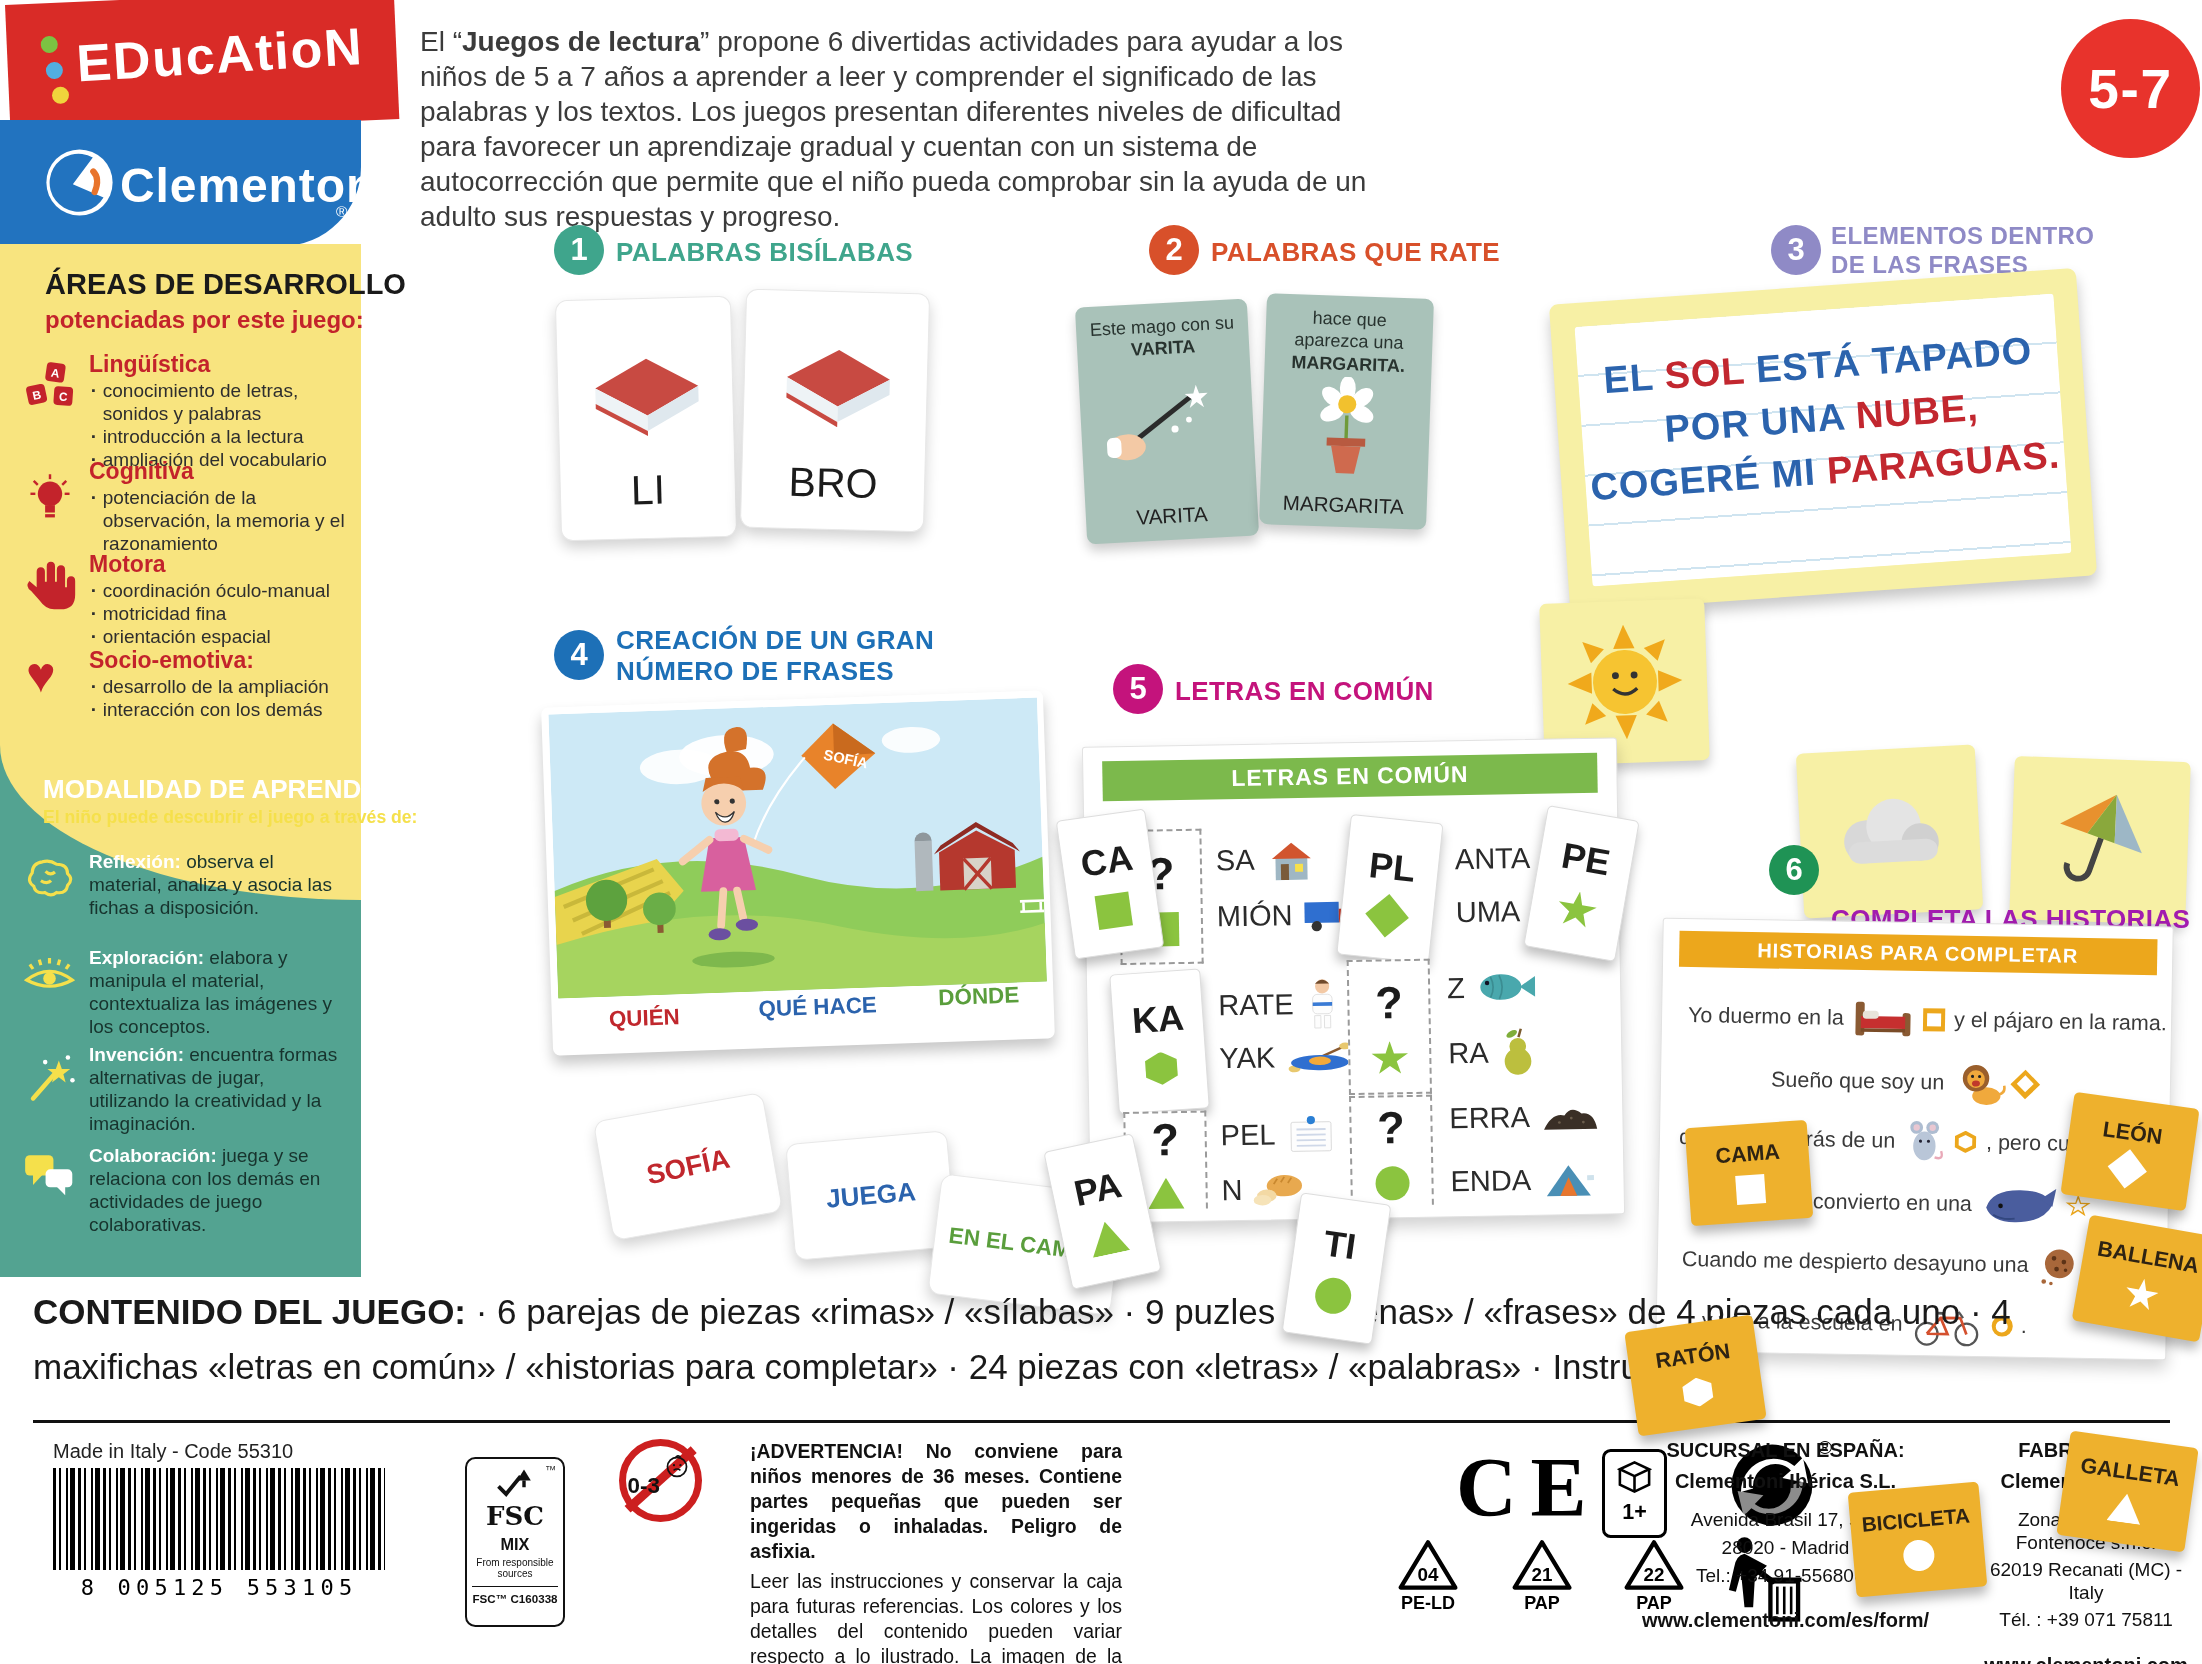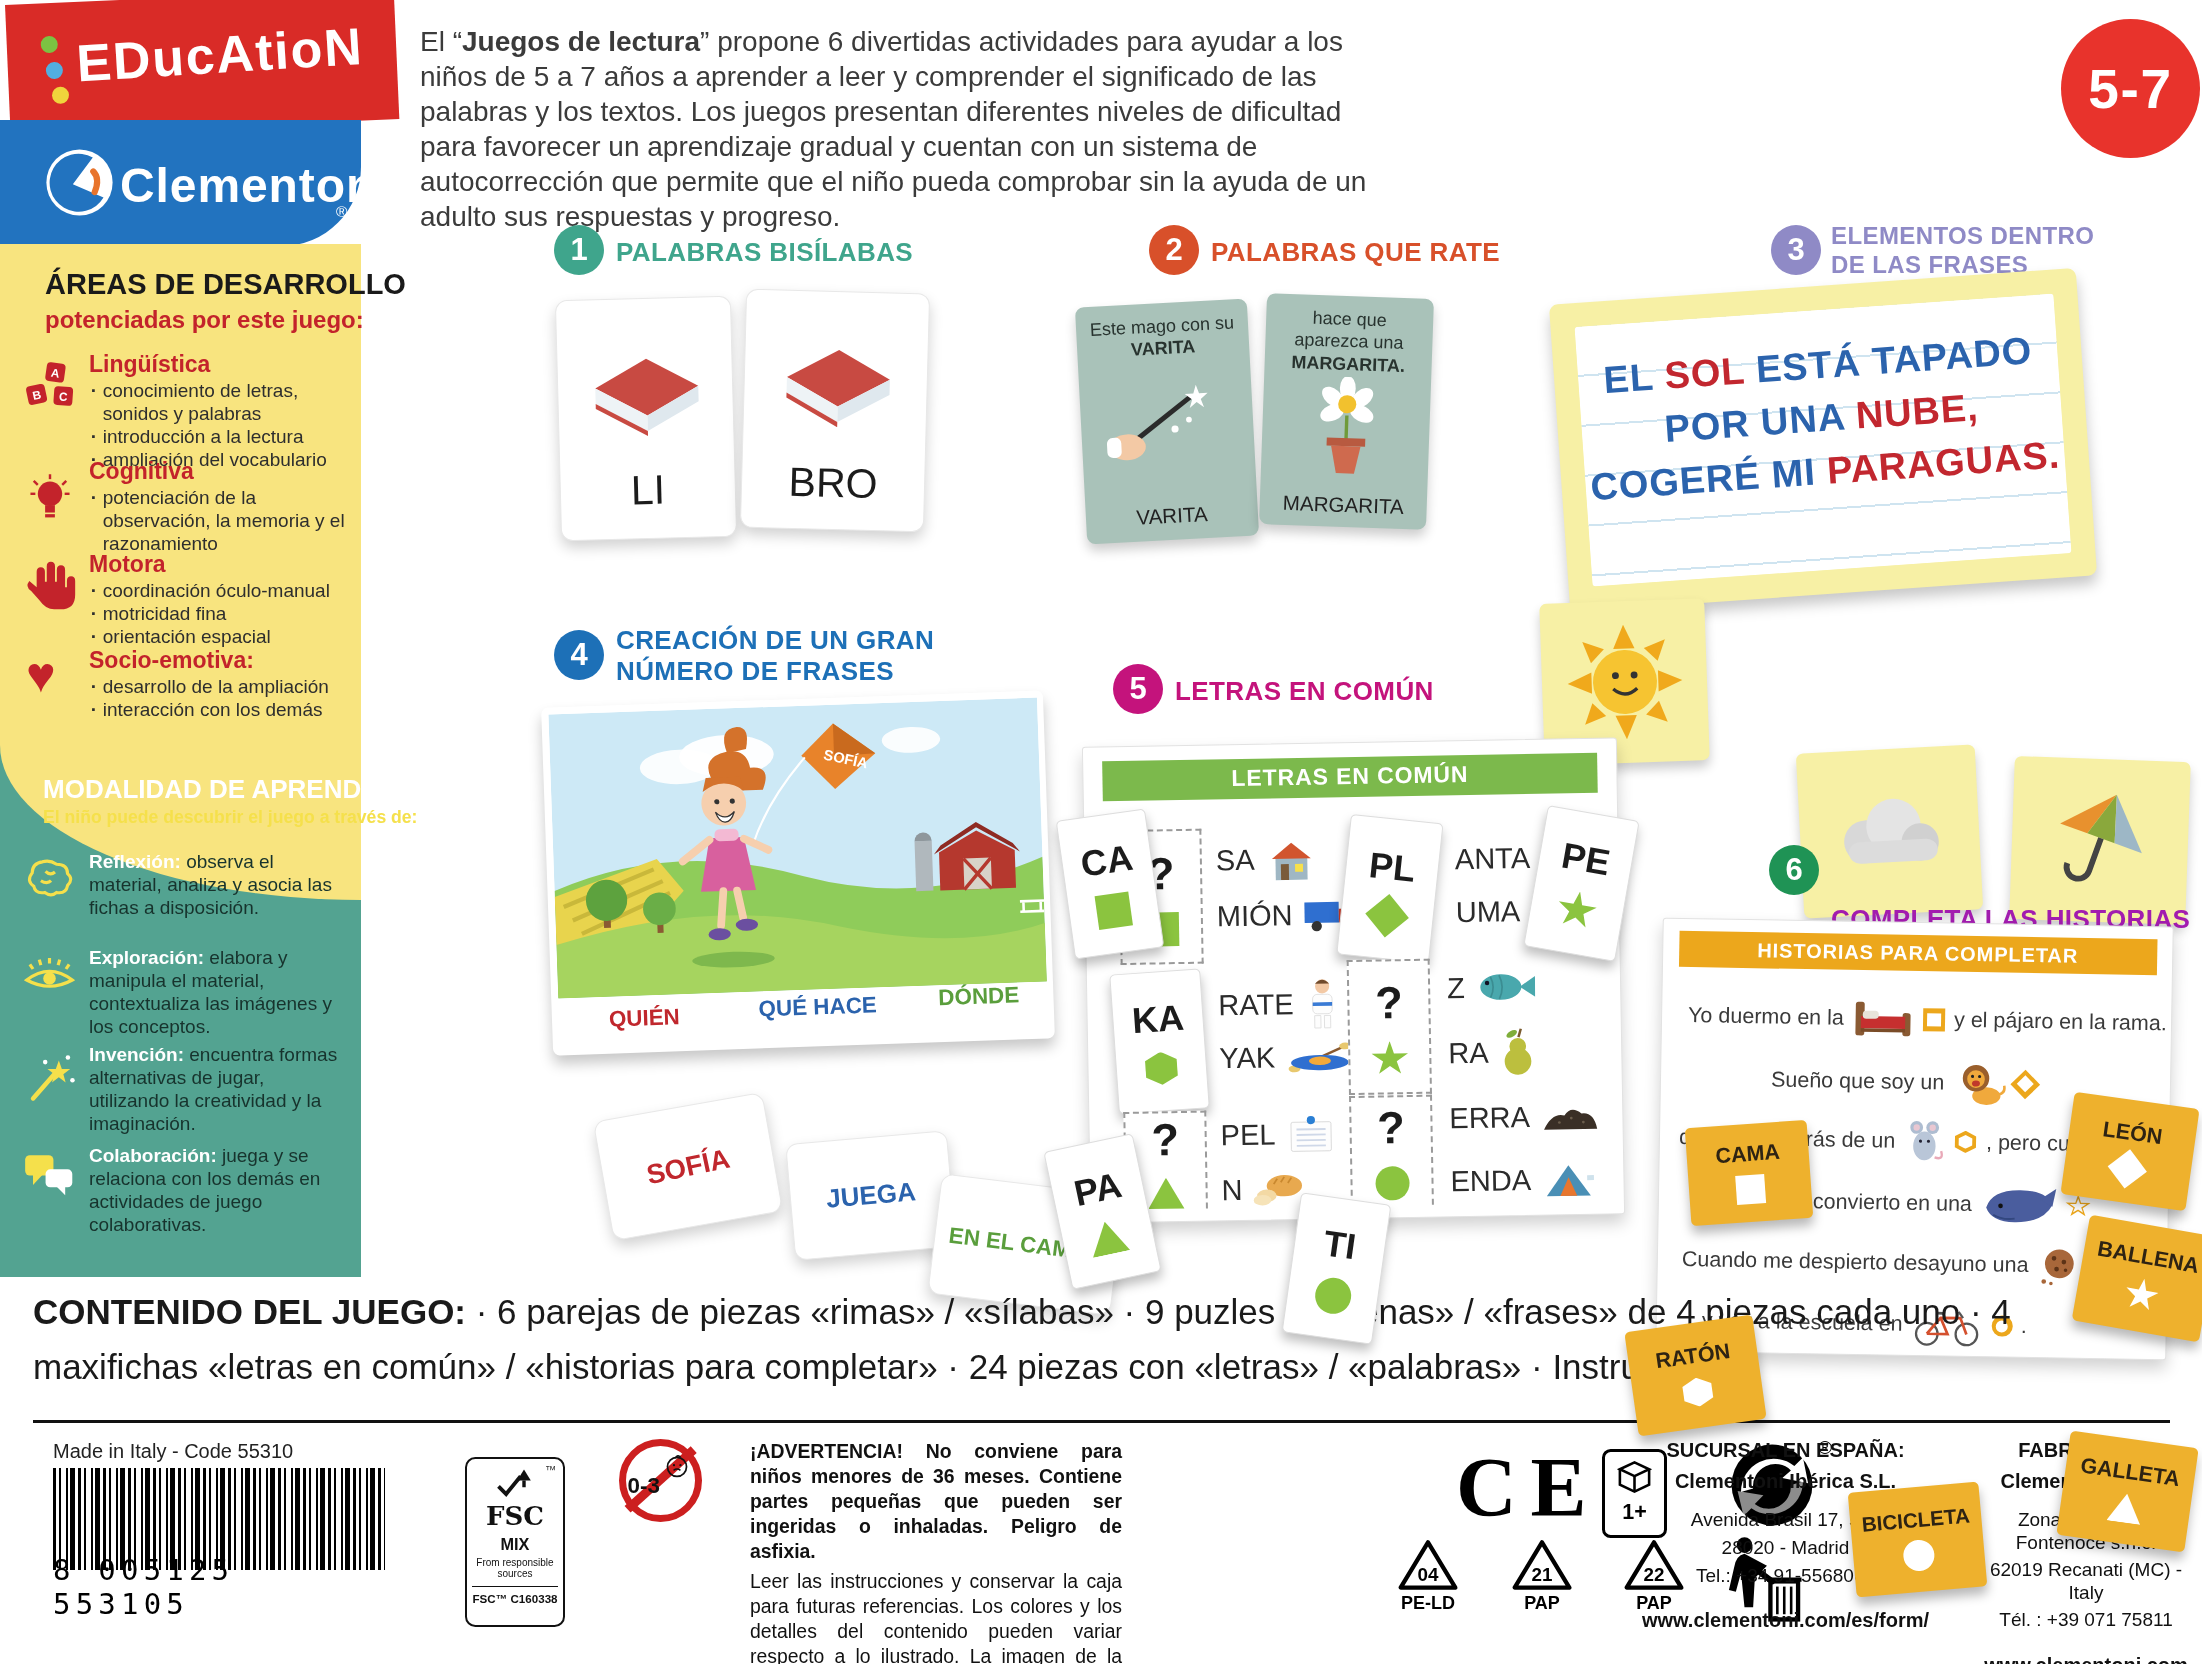--- a/index.html
+++ b/index.html
@@ -674,21 +674,21 @@
   <div class="abs" style="left:33px;top:1284px;width:2125px;font-size:35px;line-height:55px;color:#1a1a1a">
     <b>CONTENIDO DEL JUEGO:</b><span> · 6 parejas de piezas «rimas» / «sílabas» · 9 puzles «escenas» / «frases» de 4 piezas cada uno · 4 maxifichas «letras en común» / «historias para completar» · 24 piezas con «letras» / «palabras» · Instrucciones</span>
   </div>
 
   <div class="abs" style="left:33px;top:1420px;width:2137px;height:3.4px;background:#111"></div>
 
   <div class="abs" style="left:53px;top:1440px;font-size:20px;color:#222">Made in Italy - Code 55310</div>
   <div class="abs" style="left:53px;top:1468px;width:332px;height:136px;
        background:repeating-linear-gradient(90deg,#000 0 3.4px,#fff 3.4px 6px,#000 6px 7.7px,#fff 7.7px 13px,#000 13px 14.6px,#fff 14.6px 17px,#000 17px 22.4px,#fff 22.4px 25px)">
     <div style="position:absolute;left:0;right:0;bottom:0;height:34px;background:#fff;display:flex;align-items:center;justify-content:center">
-      <span style="font-family:'DejaVu Sans Mono',monospace;font-size:29px;letter-spacing:5.2px;color:#000">8 005125 553105</span>
+      <span style="font-family:'DejaVu Sans Mono',monospace;font-size:22px;letter-spacing:5.2px;color:#000">8 005125 553105</span>
     </div>
   </div>
 
   <div class="abs" style="left:465px;top:1457px;width:100px;height:170px;border:2.6px solid #111;border-radius:10.3px;text-align:center;box-sizing:border-box;padding-top:6.9px">
     <svg width="45" height="34" viewBox="0 0 52 40">
       <polygon points="36,4 44,17 28,17" fill="#111"></polygon>
         <rect x="34" y="17" width="4" height="8" fill="#111"></rect>
       <path d="M6 24 l9 9 L32 12" stroke="#111" stroke-width="4.5" fill="none"></path>
     </svg>
     <span style="position:absolute;right:6.9px;top:5.2px;font-size:11.2px">™</span>

